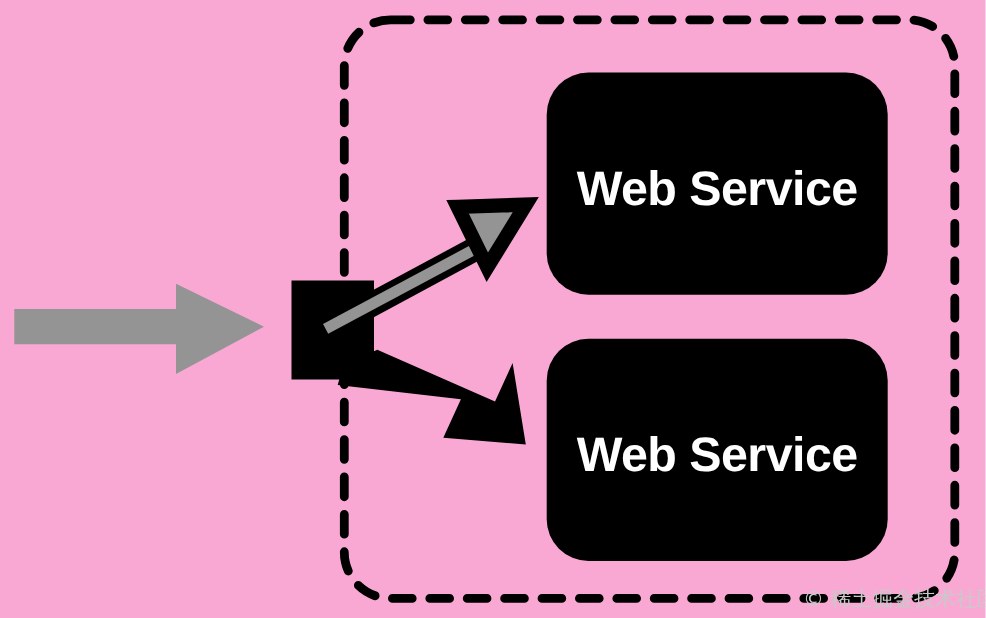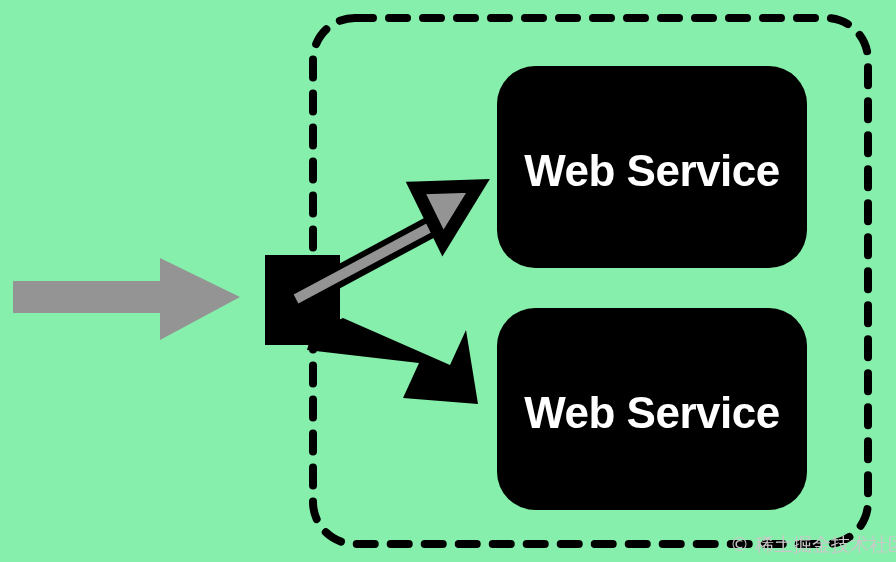--- a/index.html
+++ b/index.html
@@ -7,21 +7,21 @@
     padding: 0;
     background: #ffffff;
   }
   body {
     font-family: "Liberation Sans", sans-serif;
   }
   #canvas {
     position: relative;
     width: 896px;
     height: 562px;
-    background: #86efac;
+    background: #f9a8d4;
     overflow: hidden;
   }
   #diagram-svg {
     position: absolute;
     left: 0;
     top: 0;
     width: 896px;
     height: 562px;
   }
   .ws-label {

